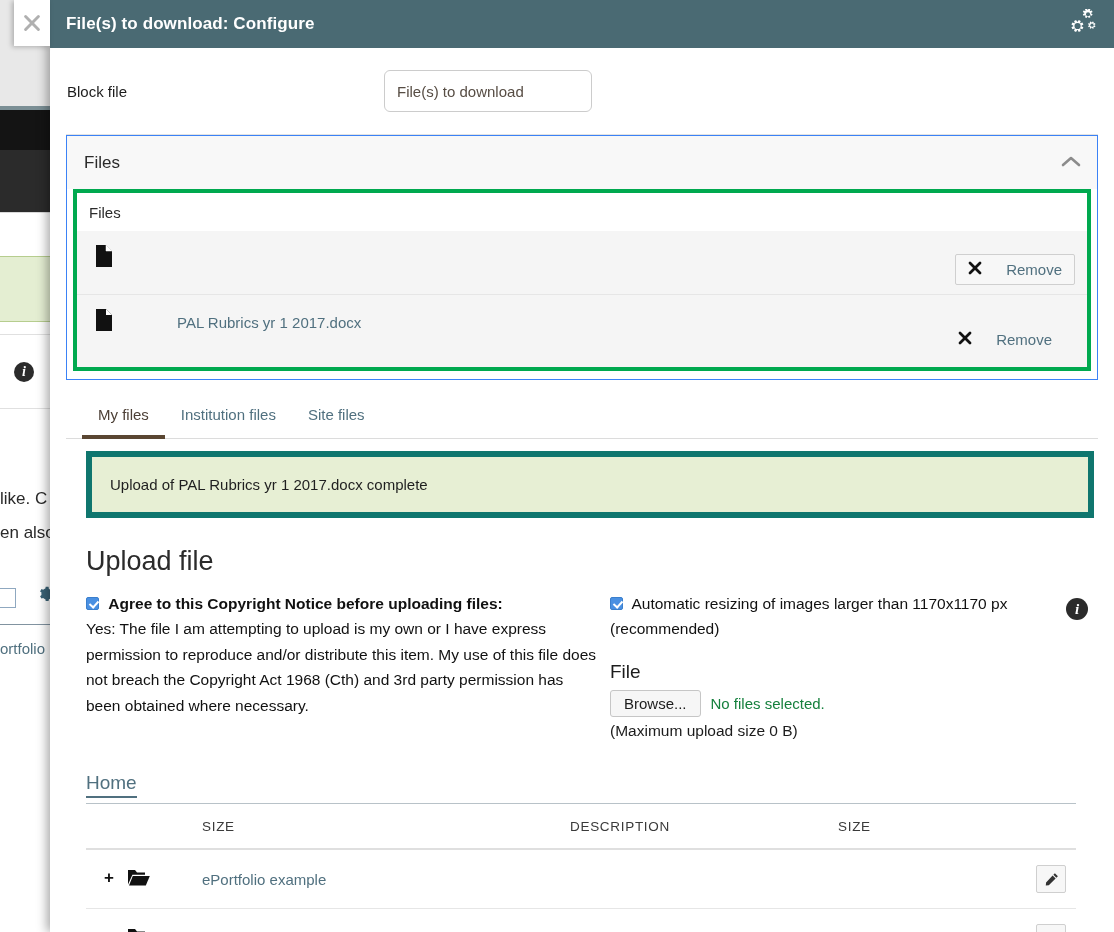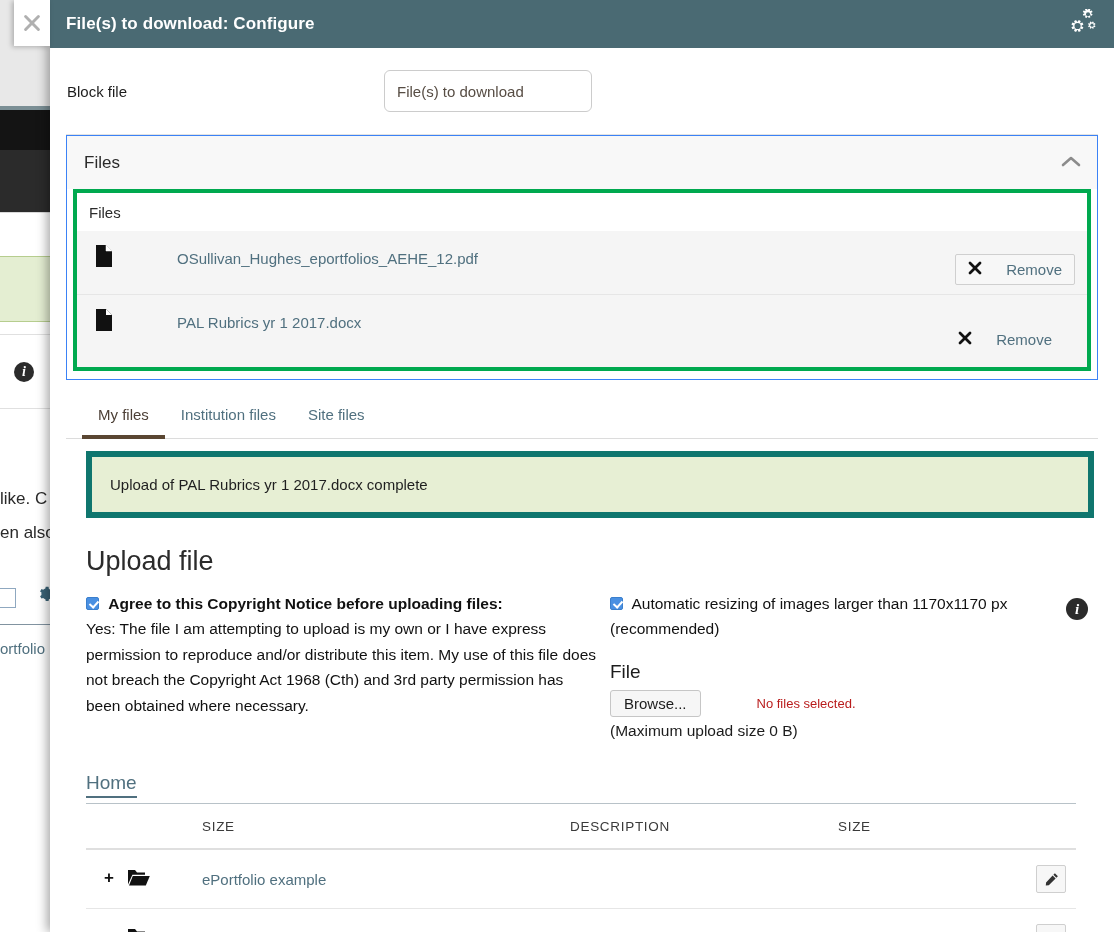--- a/index.html
+++ b/index.html
@@ -268,21 +268,21 @@
     font-size: 19px; color: #1c1c1c; margin: 20px 0 7px 0;
   }
   .browse-line { display: flex; align-items: center; gap: 10px; }
   .browse-btn {
     font-size: 15px; color: #1c1c1c;
     background: #f6f6f6;
     border: 1px solid #c6c6c6; border-radius: 3px;
     padding: 4px 13px; cursor: pointer;
     font-family: "Liberation Sans", sans-serif;
   }
-  .nofiles { font-size: 13px; color: #b91c1c; margin-left: 46px; }
+  .nofiles { font-size: 15px; color: #15803d; }
   .maxsize { font-size: 15.5px; color: #1c1c1c; margin-top: 5px; }
 
   
   .home-crumb {
     font-size: 19px; color: #50707f;
     margin: 32px 0 0 20px;
     display: inline-block;
     border-bottom: 2px solid #50707f;
     padding-bottom: 2px;
     cursor: pointer;
@@ -394,21 +394,20 @@
 
             <div class="file-row">
               <div class="file-row-top">
                 <span class="file-doc-icon">
                   <svg width="18" height="22" viewBox="0 0 18 22" fill="currentColor">
                     <path d="M1 0h10l6 6v16H1z"></path>
                     <path d="M11 0l6 6h-6z" fill="#ffffff"></path>
                     <path d="M11 0l6 6h-6z" fill="none" stroke="#fff" stroke-width="0.5"></path>
                   </svg>
                 </span>
-                <span class="file-name">OSullivan_Hughes_eportfolios_AEHE_12.pdf</span>
               </div>
               <button class="remove-btn">
                 <span class="remove-x">
                   <svg width="14" height="14" viewBox="0 0 14 14" fill="none" stroke="#111" stroke-width="2.8" stroke-linecap="round">
                     <line x1="2" y1="2" x2="12" y2="12"></line>
                       <line x1="12" y1="2" x2="2" y2="12"></line>
                   </svg>
                 </span>
                 <span>Remove</span>
               </button>

